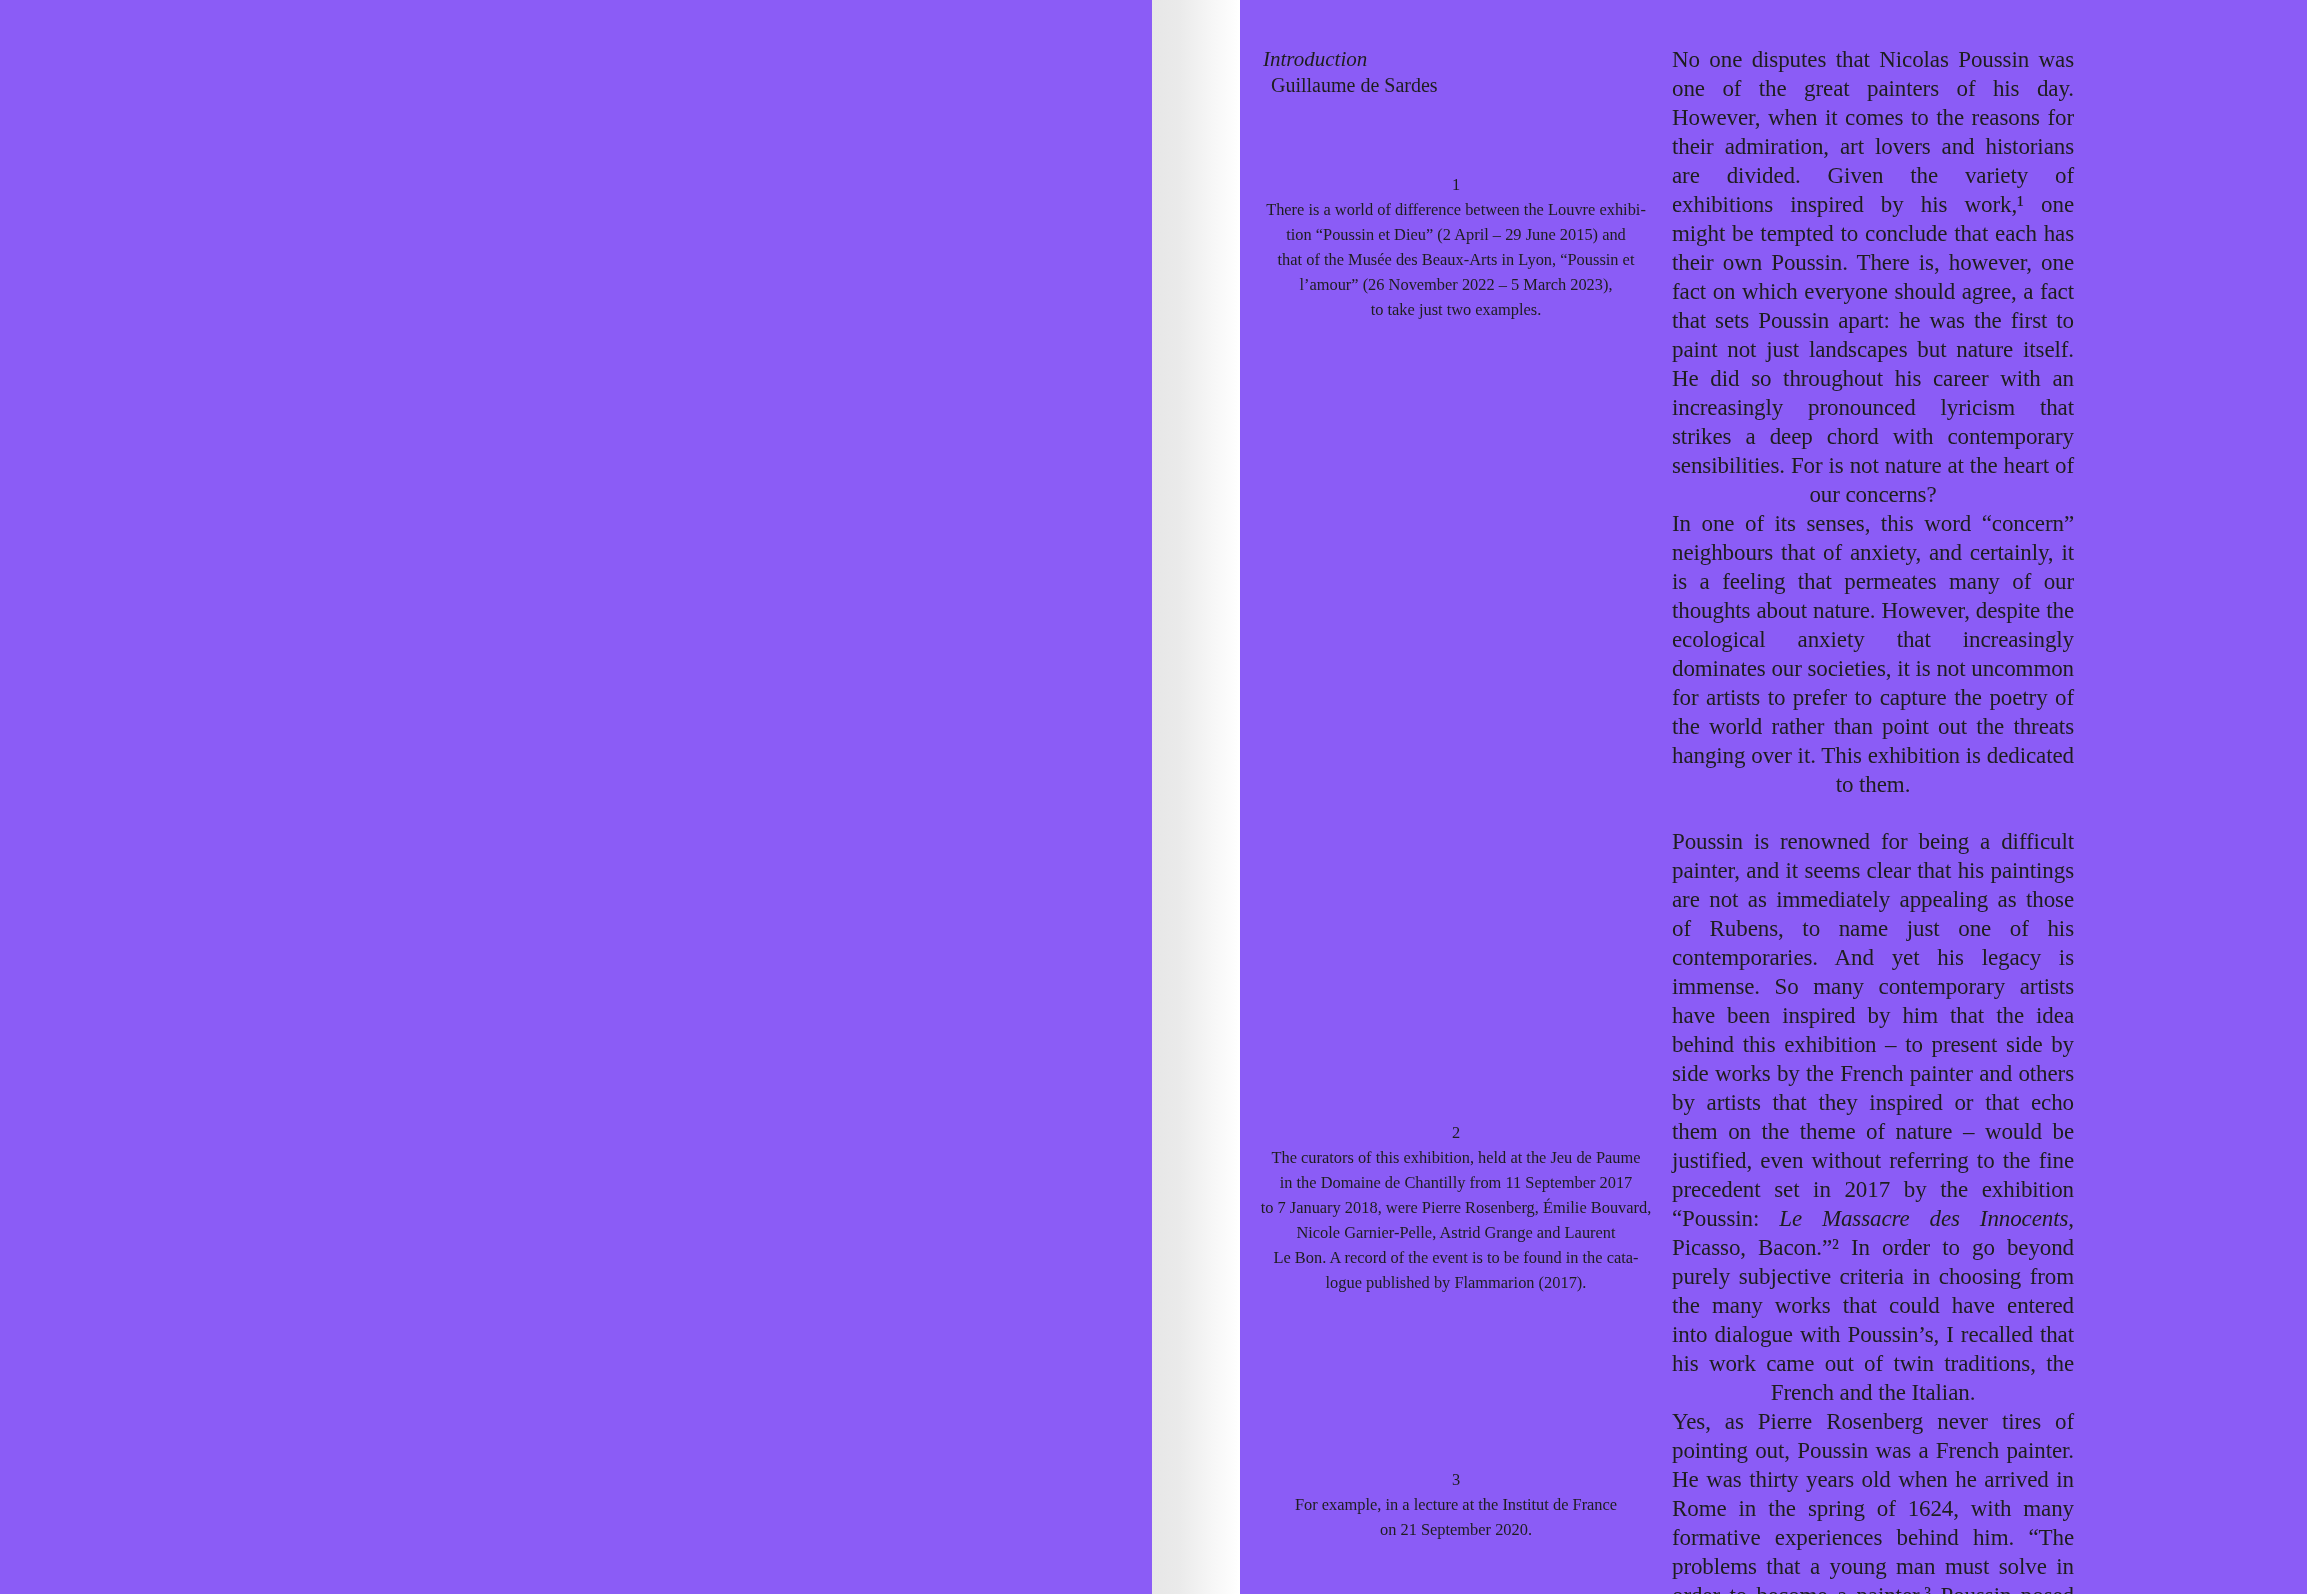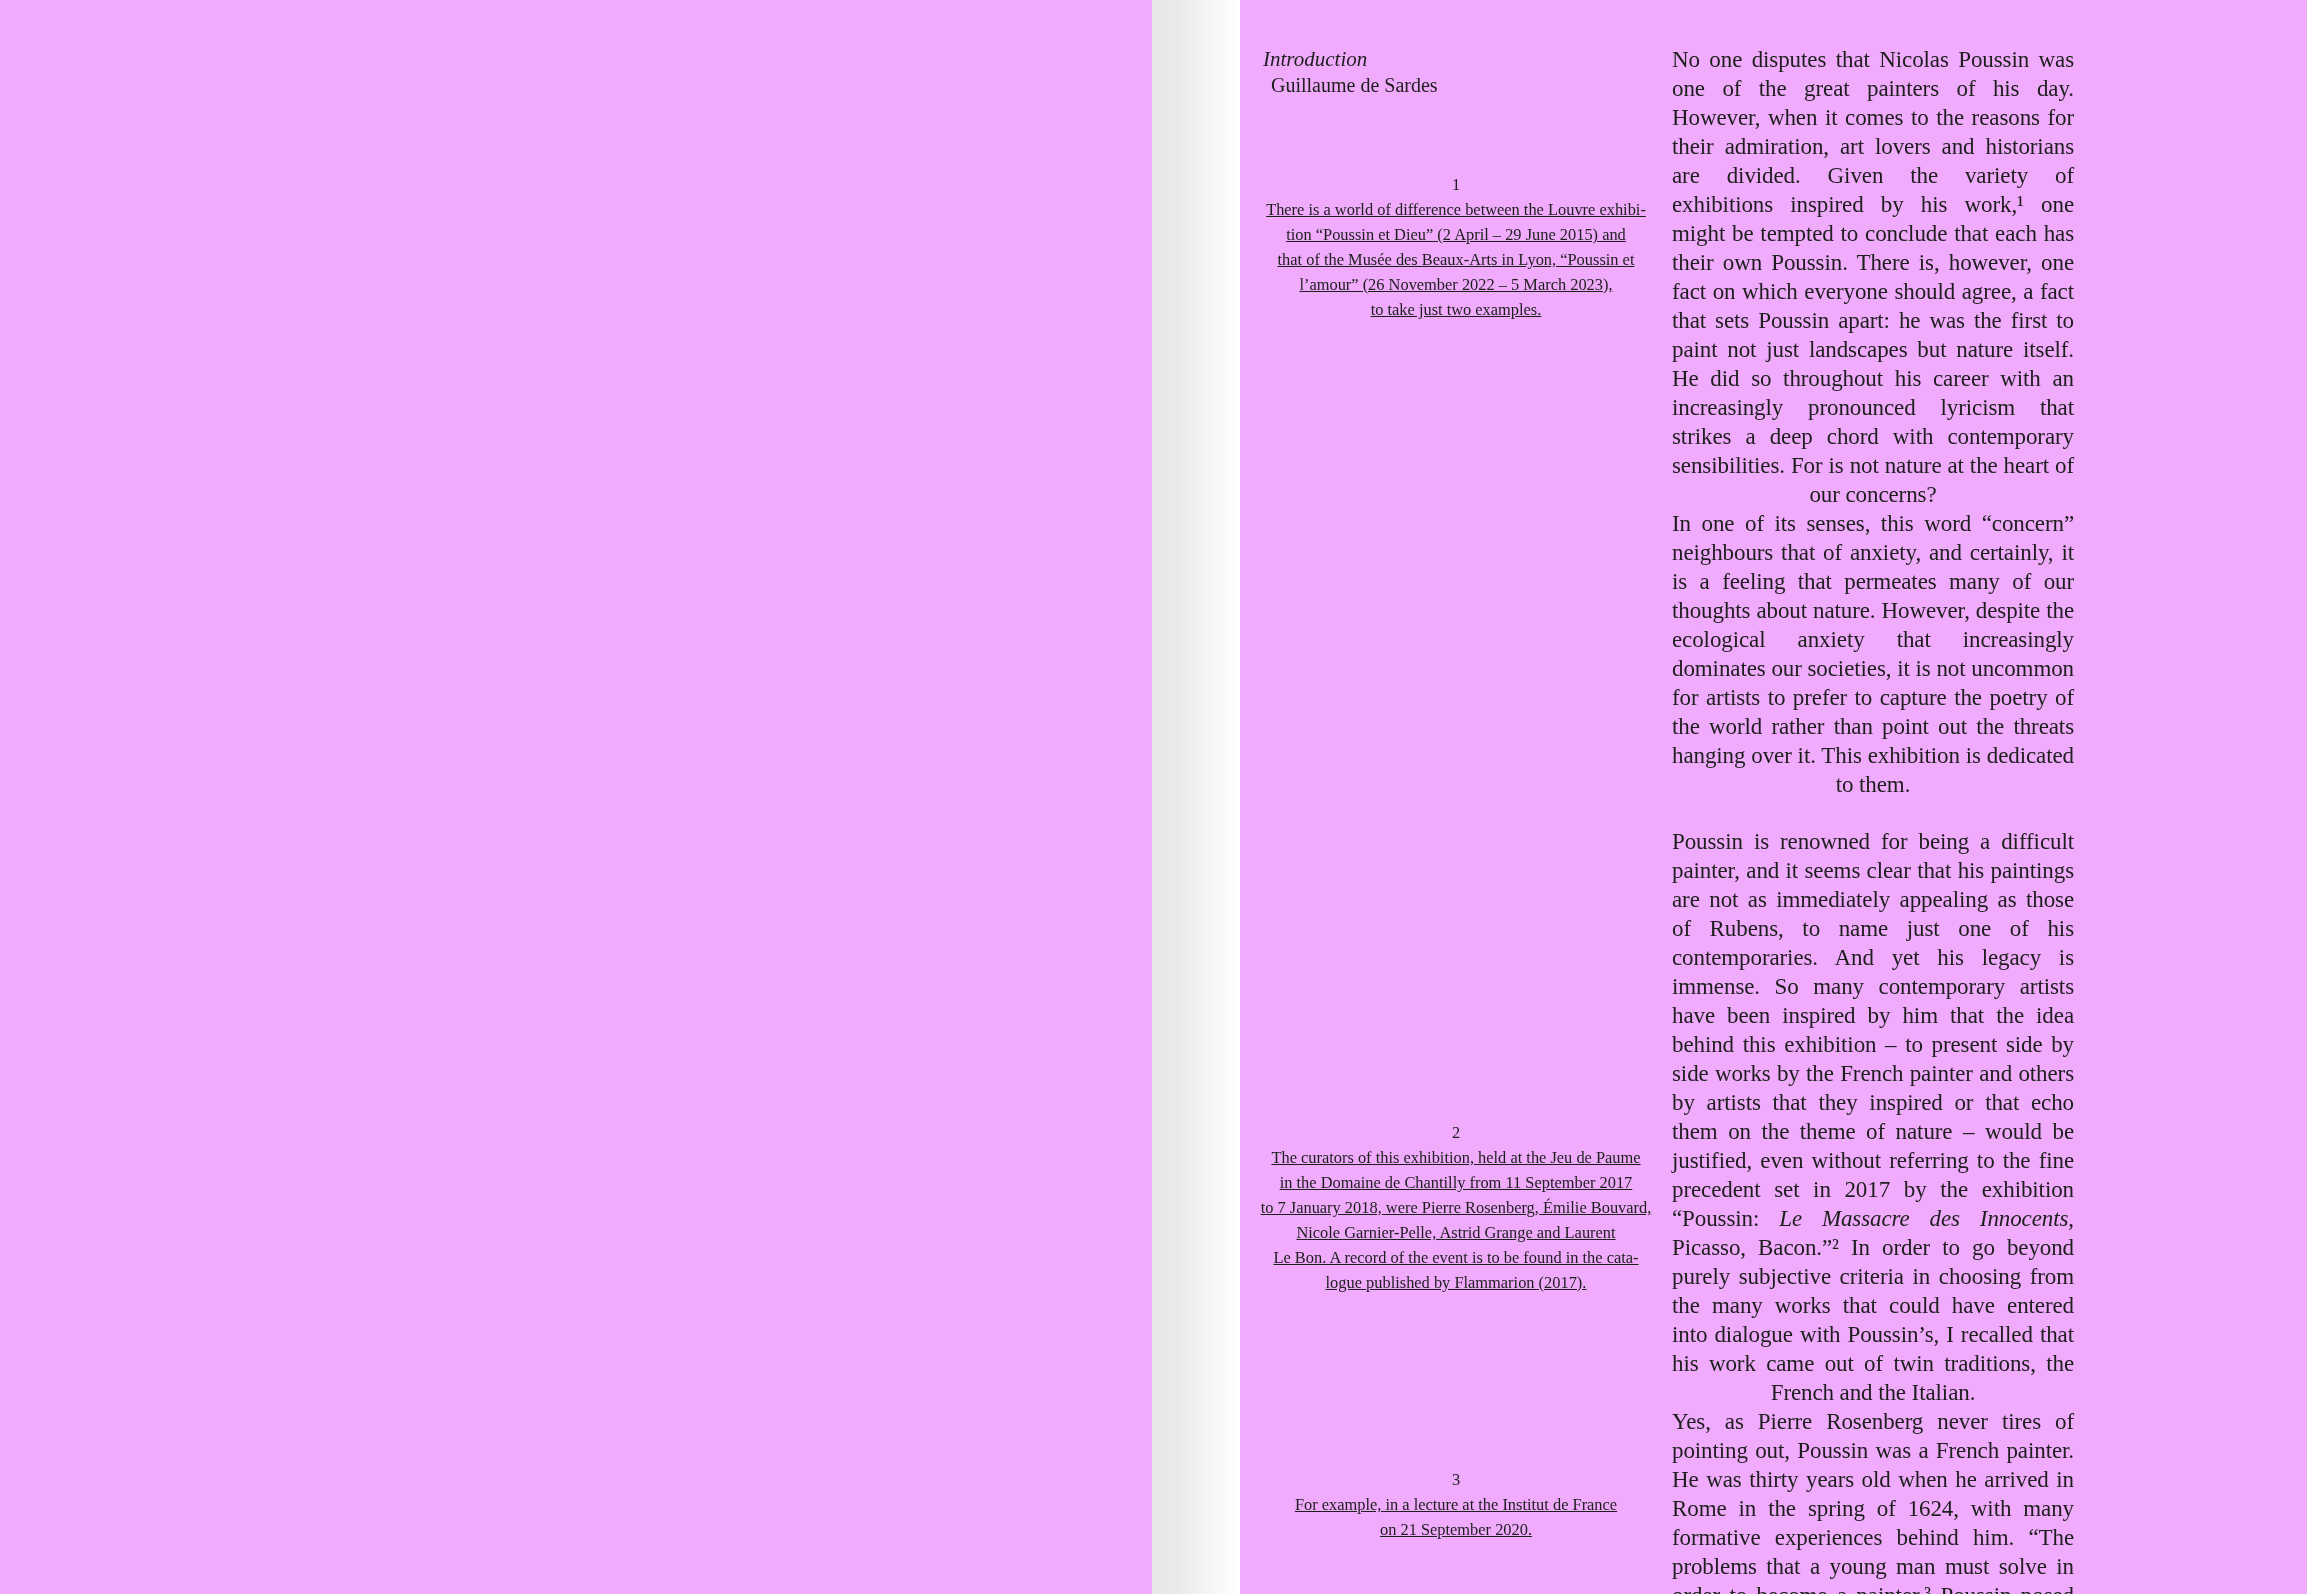--- a/index.html
+++ b/index.html
@@ -7,21 +7,21 @@
     width: 2307px;
     height: 1594px;
     position: relative;
     overflow: hidden;
     background: #ffffff;
     font-family: "Liberation Serif", serif;
     color: #1e1e1e;
   }
 
   
-  .spread { position: absolute; inset: 0; background: #f0abfc; }
+  .spread { position: absolute; inset: 0; background: #8b5cf6; }
 
   
   .gutter-shadow {
     position: absolute;
     left: 1152px; top: 0;
     width: 88px; height: 100%;
     background: linear-gradient(90deg, #e7e7e7 0%, #eaeaea 30%, #f7f7f7 70%, #ffffff 100%);
   }
 
   
@@ -38,21 +38,21 @@
   
   .footnote {
     position: absolute;
     left: 1244px;
     width: 424px;
     text-align: center;
     font-size: 16.4px;
     line-height: 25px;
   }
   .footnote .fn-number { display: block; }
-  .footnote .fn-text { white-space: pre-line; text-decoration: underline; }
+  .footnote .fn-text { white-space: pre-line; }
   .fn-1 { top: 172px; }
   .fn-2 { top: 1120px; }
   .fn-3 { top: 1467px; }
 
   
   .body-col {
     position: absolute;
     left: 1672px; top: 45px;
     width: 402px;
     font-size: 23px;

